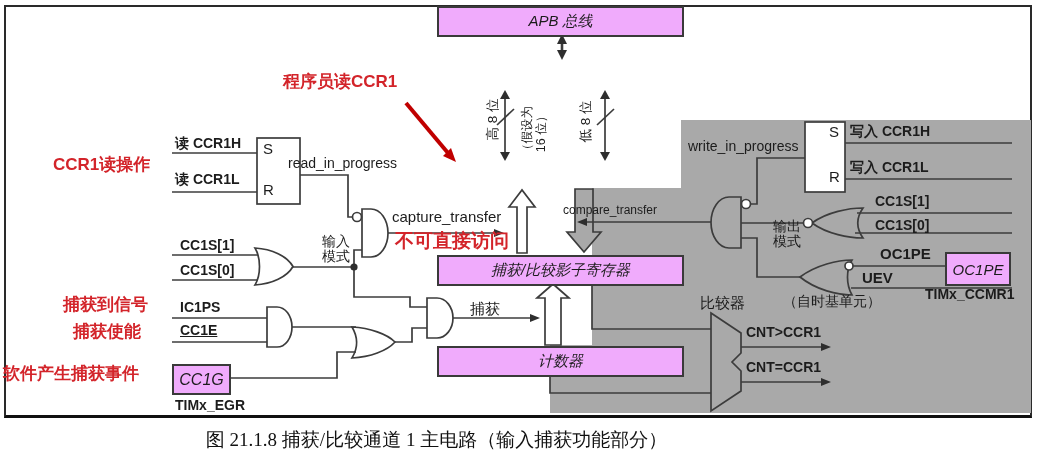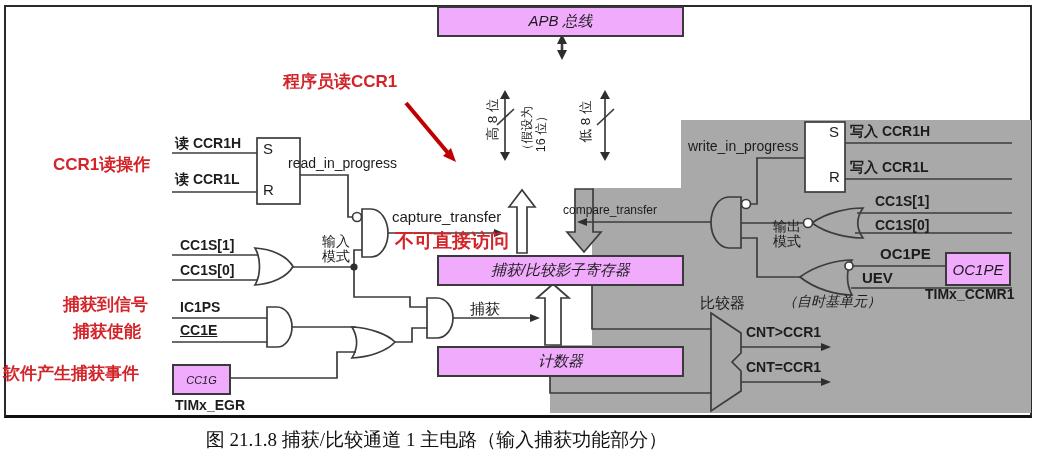--- a/index.html
+++ b/index.html
@@ -127,21 +127,21 @@
     </div>
   <div class="box" style="left:437px;top:346px;width:243px;height:27px;">
       <span>计数器</span>
     </div>
   <div class="box" style="left:437px;top:255px;width:243px;height:27px;">
       <span>捕获/比较影子寄存器</span>
     </div>
   <div class="box" style="left:945px;top:252px;width:62px;height:30px;">
       <span>OC1PE</span>
     </div>
-  <div class="box" style="left:172px;top:364px;width:55px;height:27px;font-size:11px;">
+  <div class="box" style="left:172px;top:364px;width:55px;height:27px;font-size:16px;">
       <span>CC1G</span>
     </div>
 
   <div class="lbl" style="left:263px;top:141px;font-size:15px;">S</div>
   <div class="lbl" style="left:263px;top:182px;font-size:15px;">R</div>
   <div class="lbl" style="left:829px;top:124px;font-size:15px;">S</div>
   <div class="lbl" style="left:829px;top:169px;font-size:15px;">R</div>
 
   <div class="lbl rot" style="left:462px;top:112px;width:60px;font-size:13.5px;">高 8 位</div>
   <div class="lbl rot" style="left:497px;top:117px;width:74px;font-size:12.5px;line-height:14px;">
@@ -177,20 +177,20 @@
   <div class="lbl sig" style="left:850px;top:160px;">写入 CCR1L</div>
   <div class="lbl" style="left:773px;top:190px;margin-top:29px;">
     <div>输出</div>
     <div>模式</div>
   </div>
   <div class="lbl sig" style="left:875px;top:194px;">CC1S[1]</div>
   <div class="lbl sig" style="left:875px;top:218px;">CC1S[0]</div>
   <div class="lbl" style="left:563px;top:203px;font-size:12px;">compare_transfer</div>
   <div class="lbl sig" style="left:880px;top:246px;font-size:15px;">OC1PE</div>
   <div class="lbl sig" style="left:862px;top:270px;font-size:15px;">UEV</div>
-  <div class="lbl" style="left:783px;top:294px;font-style:italic;">（自时基单元）</div>
+  <div class="lbl" style="left:783px;top:294px;">（自时基单元）</div>
   <div class="lbl sig" style="left:925px;top:287px;">TIMx_CCMR1</div>
   <div class="lbl" style="left:700px;top:295px;font-size:15px;">比较器</div>
   <div class="lbl sig" style="left:746px;top:325px;">CNT&gt;CCR1</div>
   <div class="lbl sig" style="left:746px;top:360px;">CNT=CCR1</div>
 
   <div id="caption">图 21.1.8 捕获/比较通道 1 主电路（输入捕获功能部分）</div>
 </div>
 
 </body></html>

